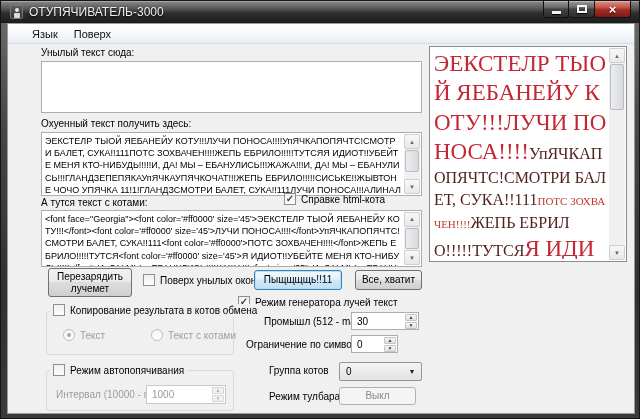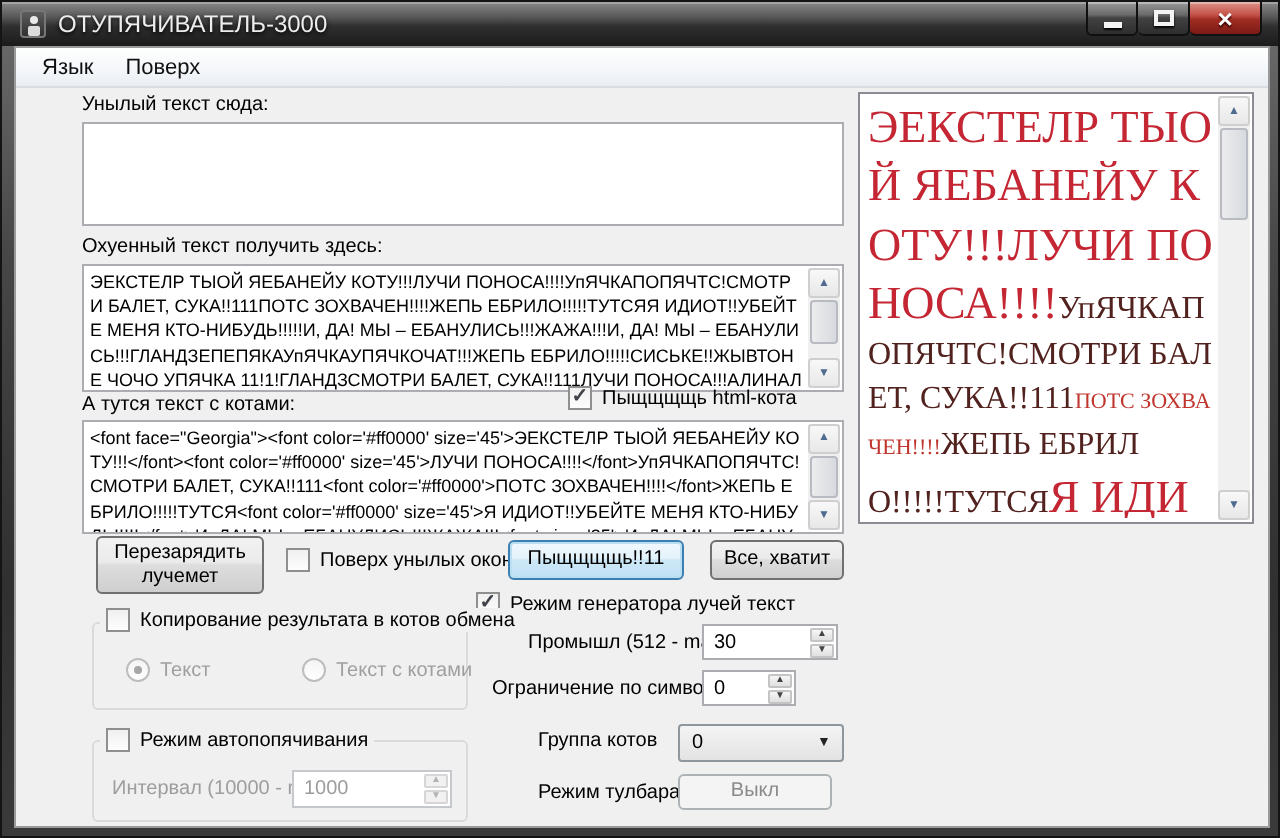--- a/index.html
+++ b/index.html
@@ -24,21 +24,21 @@
   .wbtn.min,.wbtn.max{width:26px;background:linear-gradient(180deg,#9a9a9a 0,#6a6a6a 40%,#424242 50%,#2e2e2e 100%);}
   .wbtn.max{border-left:none;}
   .wbtn.close{width:36px;background:linear-gradient(180deg,#dc9187 0,#c4534a 40%,#a02c24 55%,#7c1a15 100%);border-left:none;}
   .glyph-min{width:9px;height:3px;background:#f4f4f4;margin-top:7px;box-shadow:0 1px 1px #000;}
   .glyph-max{width:10px;height:8px;border:2px solid #f4f4f4;box-shadow:0 1px 1px #000;}
   .glyph-close{color:#fff;font-size:13px;font-weight:bold;line-height:15px;text-shadow:0 1px 1px #300;}
   
   .client{position:absolute;left:6px;top:22px;width:628px;height:391px;background:#f0f0f0;border:1px solid #9a9a9a;}
   .menubar{position:absolute;left:7px;top:23px;width:626px;height:20px;
     background:linear-gradient(180deg,#ffffff 0,#f3f6fa 60%,#e9edf3 100%);
-    border-bottom:1px solid #d9dde3;display:flex;align-items:center;padding-left:5px;}
+    border-bottom:1px solid #d9dde3;display:flex;align-items:center;padding-left:16px;}
   .menu-item{font-size:11px;color:#111;padding:2px 8px;}
   
   .lbl{position:absolute;font-size:10px;color:#000;white-space:nowrap;}
   .lbl.dis{color:#9d9d9d;}
   .textbox{position:absolute;border:1px solid #abadb3;background:#fff;}
   textarea.ta{border:none;outline:none;resize:none;overflow:hidden;background:#fff;
     font-family:"Liberation Sans",sans-serif;font-size:9px;line-height:1.36;color:#000;
     padding:2px 3px;width:100%;height:100%;word-break:break-all;}
   .scrollwrap{position:absolute;border:1px solid #abadb3;background:#fff;}
   .scrollwrap textarea.ta{width:calc(100% - 17px);}
@@ -132,21 +132,21 @@
           <span>▼</span>
         </div>
     </div>
   </div>
 
   <div class="lbl" style="left:40px;top:196px;">А тутся текст с котами:</div>
   <div class="cbrow" style="left:283px;top:192px;">
     <div class="cb-box">
       <span class="cb-check">✓</span>
     </div>
-    <span>Пыщщщщь html-кота</span>
+    <span>Справке html-кота</span>
   </div>
   <div class="scrollwrap" style="left:40px;top:209px;width:381px;height:57px;">
     <textarea class="ta" spellcheck="false" style="">&lt;font face="Georgia"&gt;&lt;font color='#ff0000' size='45'&gt;ЭЕКСТЕЛР ТЫОЙ ЯЕБАНЕЙУ КОТУ!!!&lt;/font&gt;&lt;font color='#ff0000' size='45'&gt;ЛУЧИ ПОНОСА!!!!&lt;/font&gt;УпЯЧКАПОПЯЧТС!СМОТРИ БАЛЕТ, СУКА!!111&lt;font color='#ff0000'&gt;ПОТС ЗОХВАЧЕН!!!!&lt;/font&gt;ЖЕПЬ ЕБРИЛО!!!!!ТУТСЯ&lt;font color='#ff0000' size='45'&gt;Я ИДИОТ!!УБЕЙТЕ МЕНЯ КТО-НИБУДЬ!!!!!&lt;/font&gt;И, ДА! МЫ – ЕБАНУЛИСЬ!!!ЖАЖА!!!&lt;font size='35'&gt;И, ДА! МЫ – ЕБАНУЛИСЬ!!!&lt;/font&gt;ГЛАНДЗЕПЕПЯКАУпЯЧКАУПЯЧКОЧАТ!!!&lt;font size='35'&gt;ЖЕПЬ</textarea>
     <div class="vscroll">
       <div class="sb-btn up">
           <span>▲</span>
         </div>
       <div class="sb-thumb"></div>
       <div class="sb-btn down">
           <span>▼</span>

